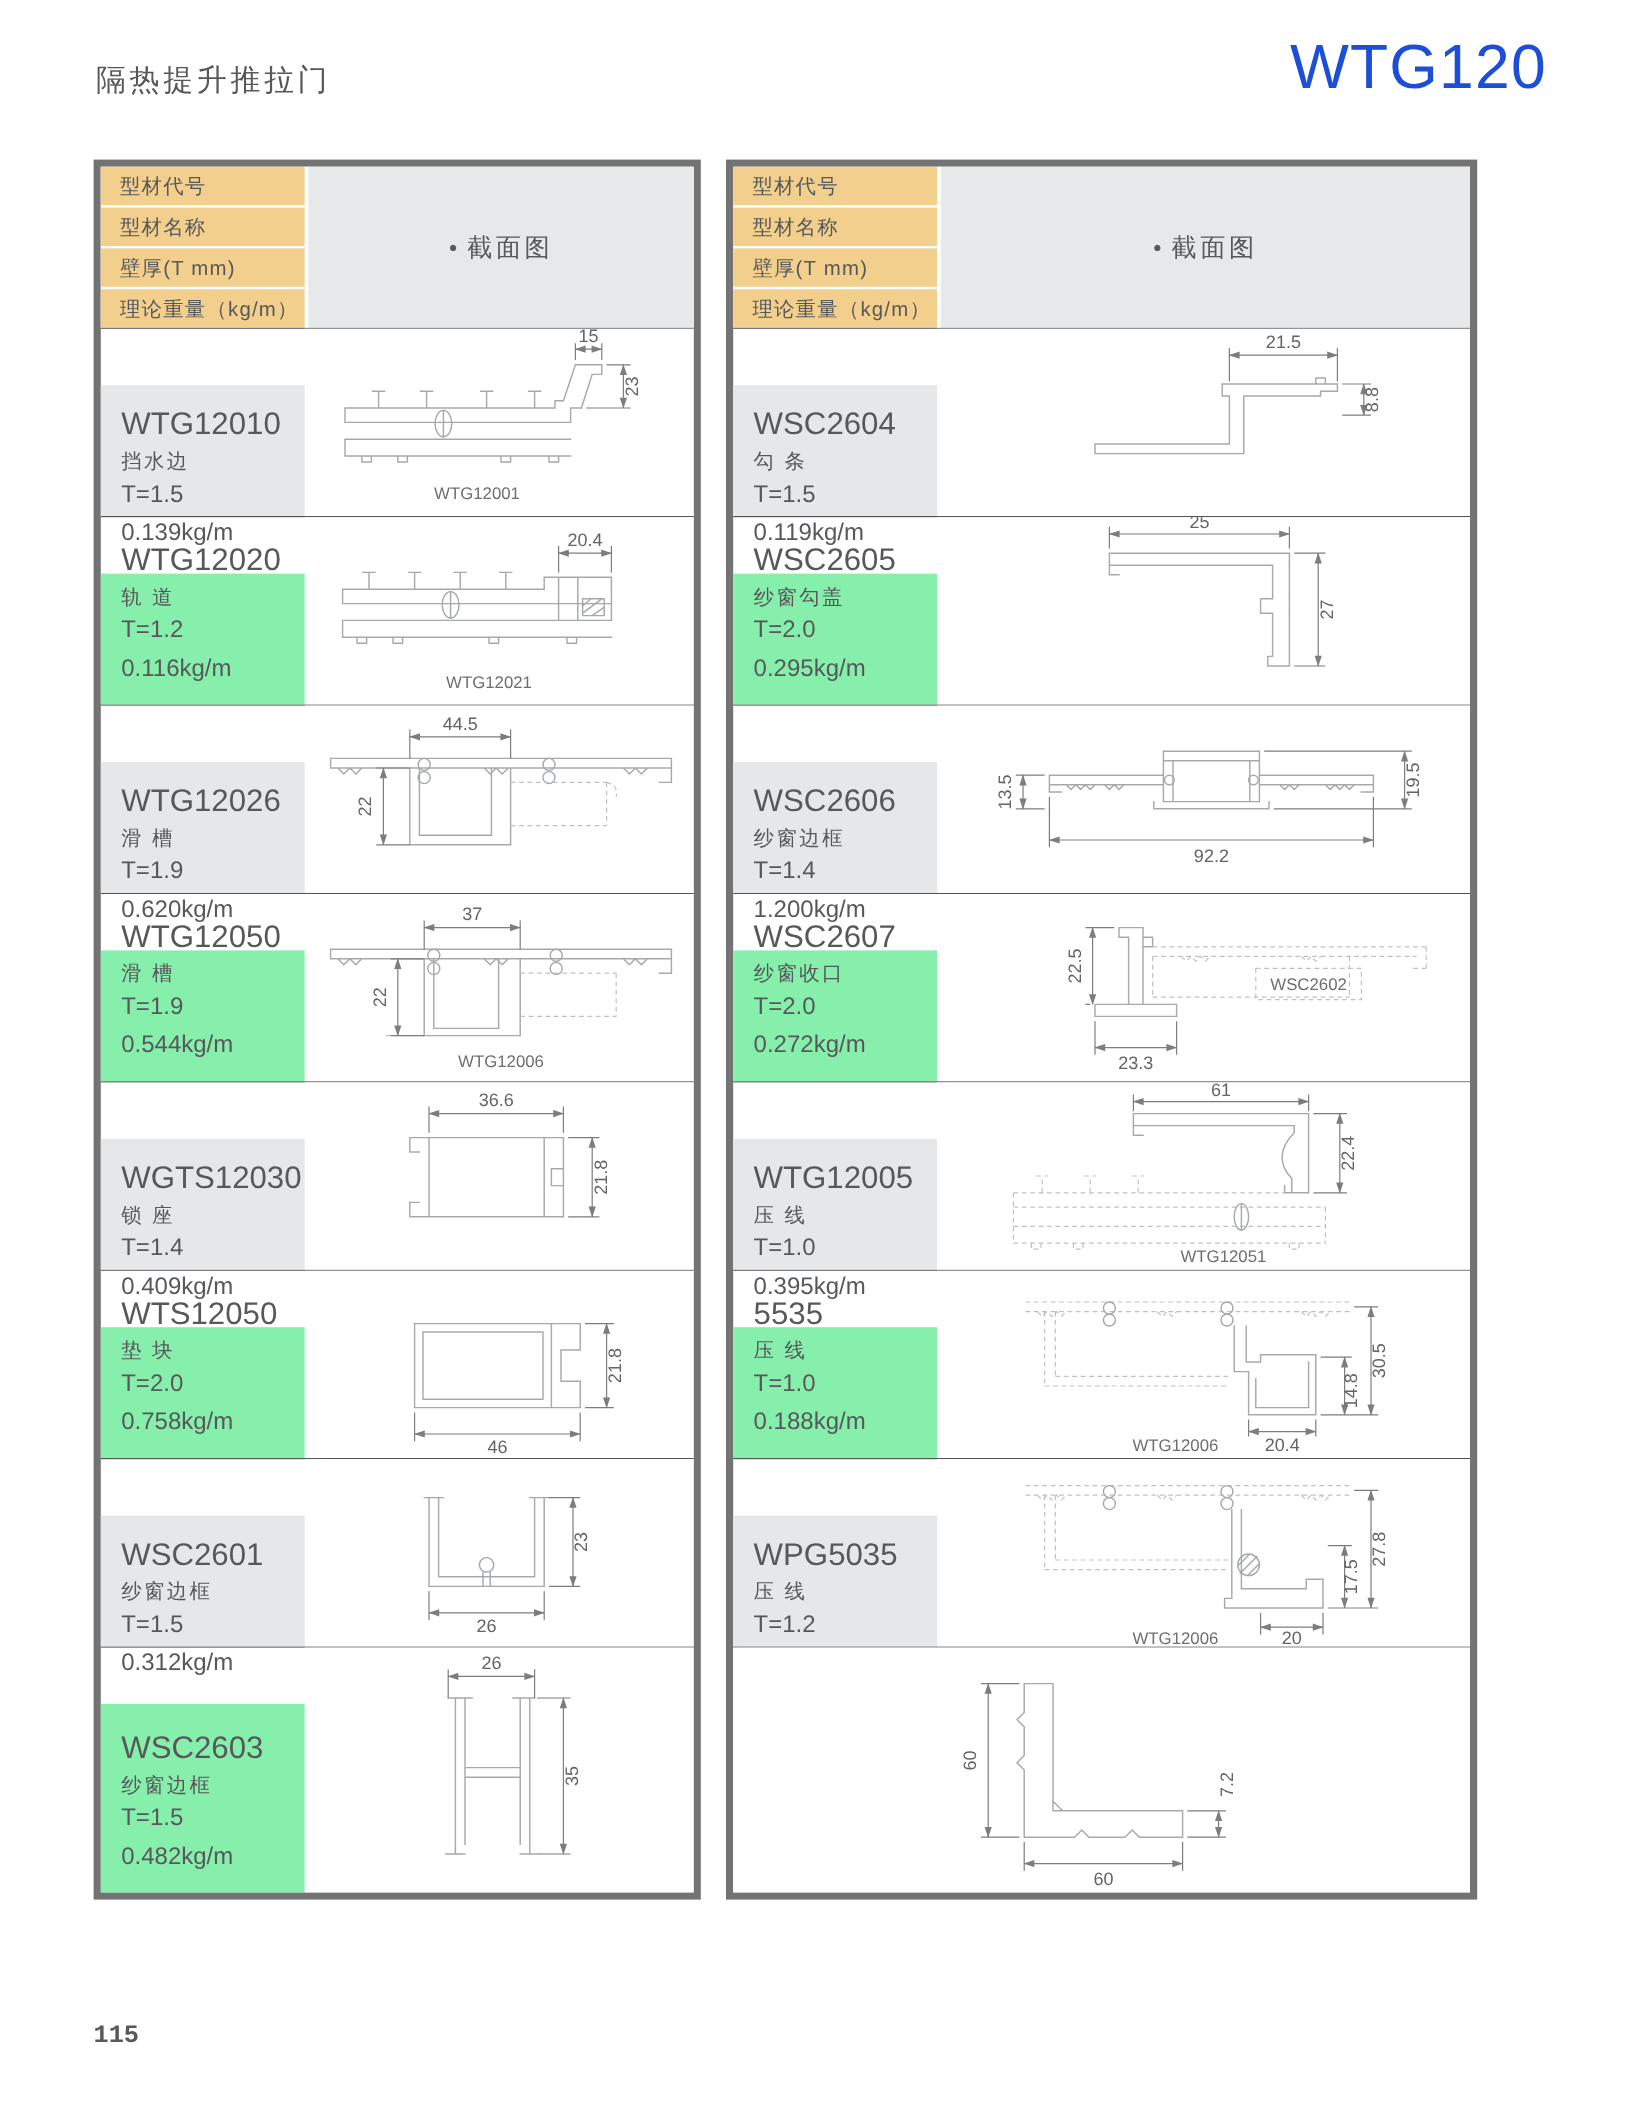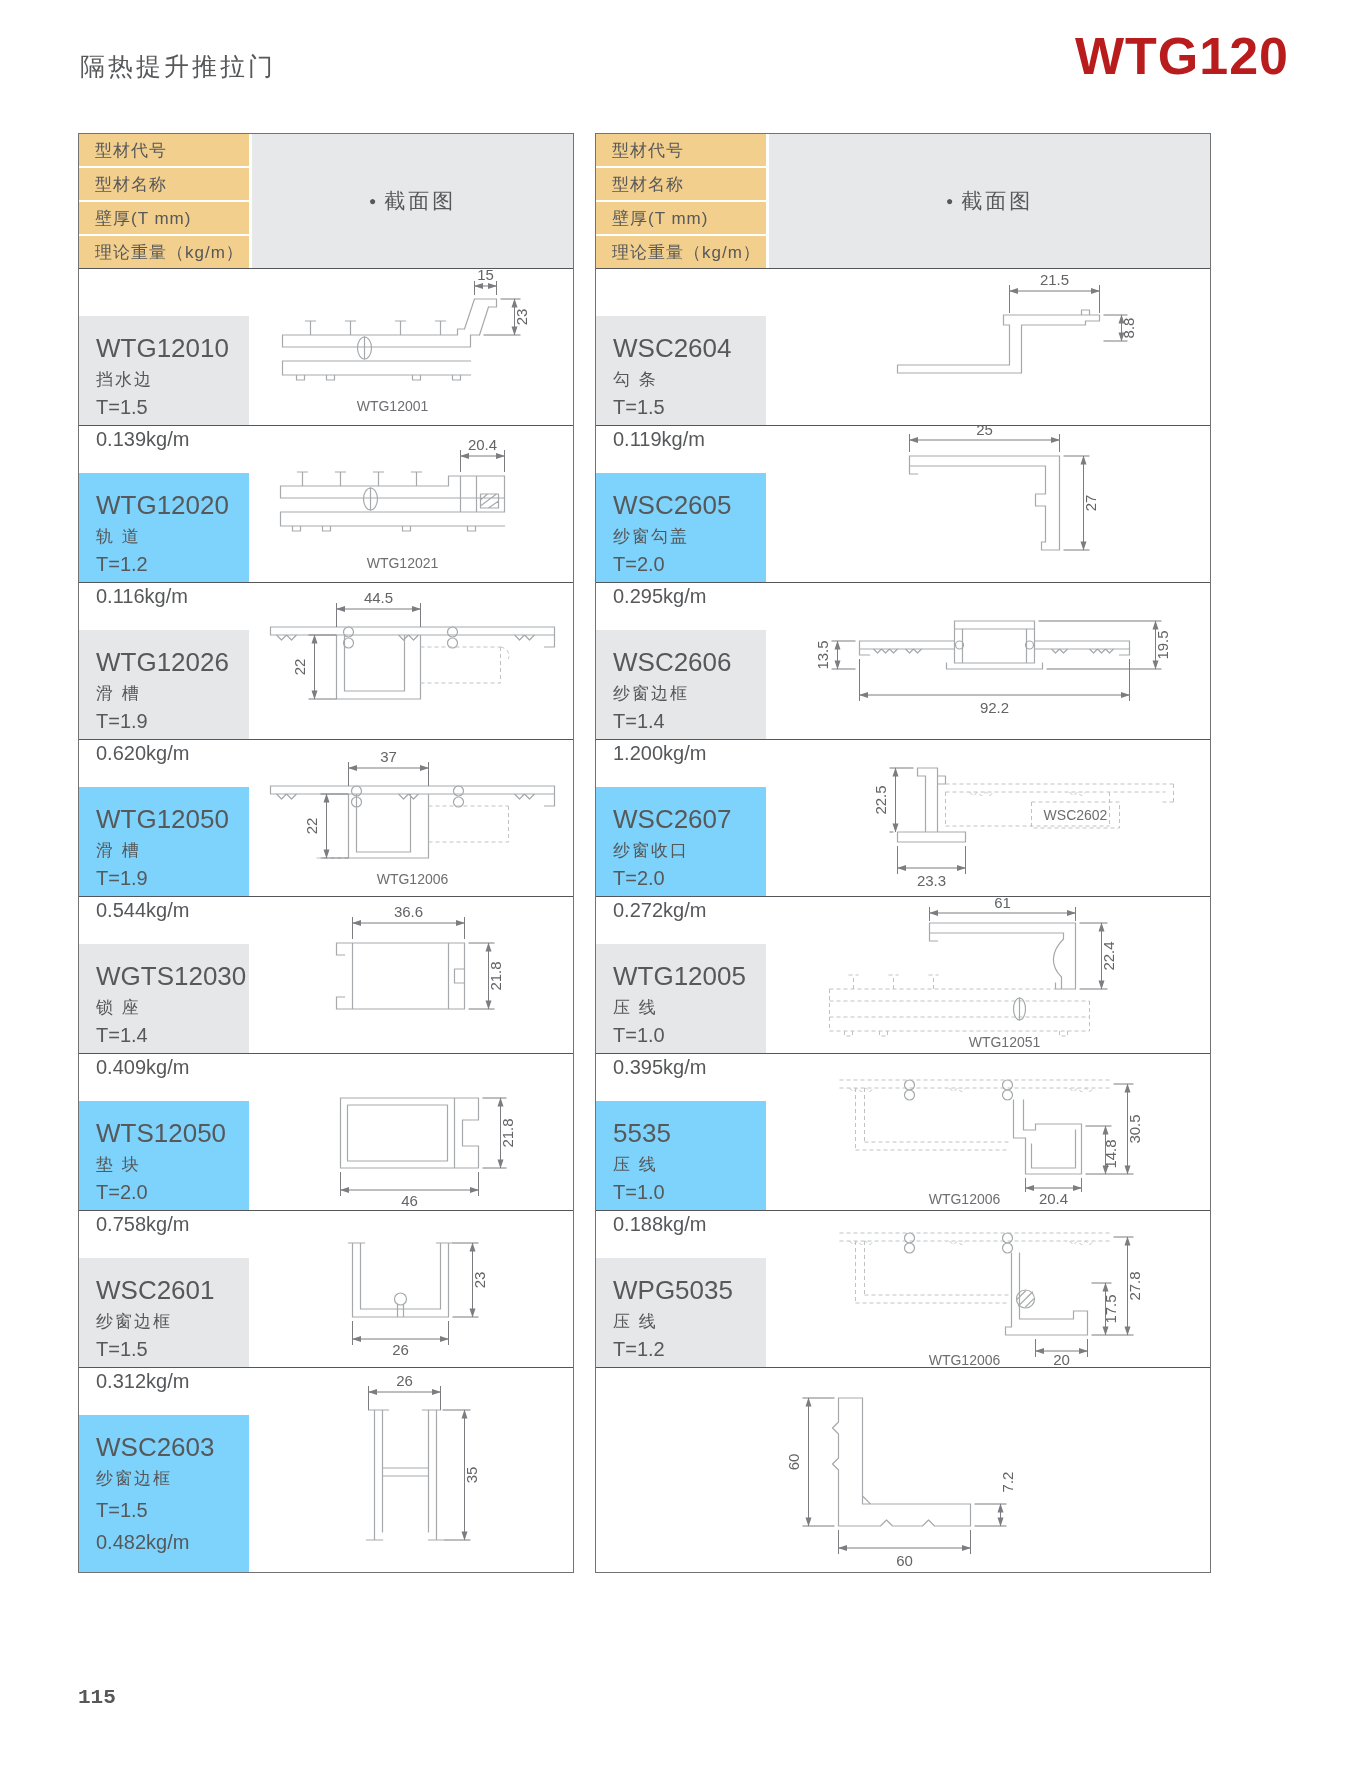--- a/index.html
+++ b/index.html
@@ -1,42 +1,42 @@
 <!DOCTYPE html>
 <html><head>
 <meta charset="utf-8">
 <style>
   html,body { margin:0; padding:0; background:#fff; }
   .page { position:relative; width:1359px; height:1772px; background:#fff; overflow:hidden;
           font-family:"Liberation Sans", sans-serif; color:#57585A; }
 
   .cat-title { position:absolute; left:80px; top:50px; font-size:25px; letter-spacing:3px; }
-  .series    { position:absolute; right:70px; top:26px; font-size:52px; font-weight:700;
-               color:#b91c1c; letter-spacing:1px; }
+  .series    { position:absolute; right:70px; top:26px; font-size:52px; font-weight:400;
+               color:#1d4ed8; letter-spacing:1px; }
 
   .tables { position:absolute; left:78px; top:133px; display:flex; gap:21px; }
-  .ptable { border:1px solid #737373; background:#fff; }
+  .ptable { border:6px solid #737373; background:#fff; }
   .ptable.left  { width:494px; }
   .ptable.right { width:614px; }
 
   .thead { display:flex; height:134px; background:#fff; }
   .hleft { width:170px; display:flex; flex-direction:column; gap:2px; }
   .hcell { flex:1; background:#F2CF8C; display:flex; align-items:center;
            padding-left:16px; font-size:17px; letter-spacing:1px; }
   .hgap  { width:3px; background:#fff; }
   .hsection { flex:1; background:#E7E8E9; display:flex; align-items:center; justify-content:center;
               font-size:21px; letter-spacing:3px; }
   .bullet { font-size:12px; margin-right:8px; letter-spacing:0; }
 
   .row { display:flex; border-top:1px solid #55565A; height:157px; box-sizing:border-box; }
   .row:last-child { height:205px; }
   .lcell { width:170px; box-sizing:border-box; padding:17px 8px 14px 17px;
            display:flex; flex-direction:column; justify-content:space-between;margin-top:47px; }
   .row.g .lcell { background:#E6E7E8; }
-  .row.o .lcell { background:#7dd3fc; }
+  .row.o .lcell { background:#86efac;justify-content:flex-end; }
   .gapcol { width:3px; background:#fff; }
   .dcell { flex:1; background:#fff; }
   .dcell svg { display:block; width:100%; height:100%; }
 
   .code  { font-size:26px; white-space:nowrap; }
   .pname { font-size:17px; margin-top:4px; letter-spacing:2px; }
   .meta  { font-size:20px; line-height:1.6; }
 
   .page-number { position:absolute; left:78px; top:1686px; font-size:21px; font-weight:700;font-family:Liberation Mono, monospace; }
 

